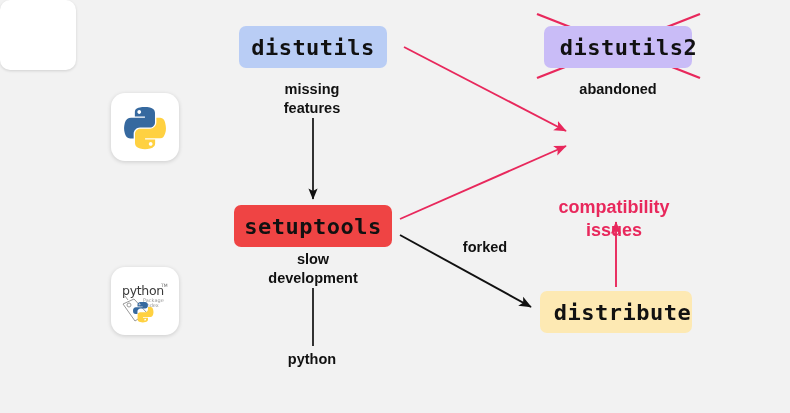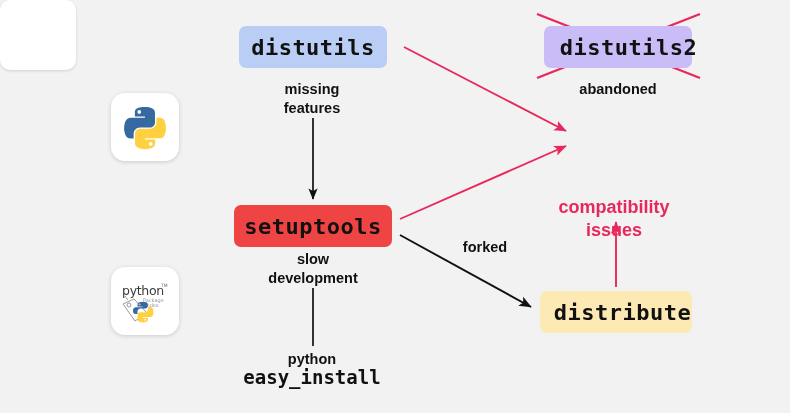--- a/index.html
+++ b/index.html
@@ -155,21 +155,20 @@
   <div class="edge-label" id="label-missing-features">missing<br>features</div>
 
   <div class="edge-label" id="label-slow-development">slow<br>development</div>
 
   <div class="edge-label" id="label-abandoned">abandoned</div>
 
   <div class="edge-label" id="label-forked">forked</div>
 
   <div class="edge-label" id="label-command">python</div>
 
-  <div id="label-easy-install">easy_install</div>
 
   <div class="edge-label" id="label-compat">compatibility issues</div>
 
   <div class="legend-item" id="legend-std">
     <div class="icon-card">
       <svg width="46" height="46" viewBox="0 0 64 64" xmlns="http://www.w3.org/2000/svg">
         <path fill="#36699f" d="M31.6 4.2c-2.4 0-4.7.2-6.7.6-5.9 1-7 3.2-7 7.3v5.3h14v1.8H12.7c-4.1 0-7.7 2.5-8.8 7.2-1.3 5.4-1.4 8.8 0 14.4 1 4.2 3.4 7.2 7.5 7.2h4.8v-6.4c0-4.7 4-8.8 8.8-8.8h13.9c3.9 0 7-3.2 7-7.1V12.1c0-3.8-3.2-6.6-7-7.3-2.4-.4-4.9-.6-7.3-.6zm-7.6 4.3c1.4 0 2.6 1.2 2.6 2.7s-1.2 2.6-2.6 2.6c-1.5 0-2.6-1.2-2.6-2.6 0-1.5 1.2-2.7 2.6-2.7z"></path>
         <path fill="#ffd141" d="M47.8 19.2v6.2c0 4.9-4.2 9-8.8 9H25.1c-3.8 0-7 3.3-7 7.1v13.3c0 3.8 3.3 6 7 7.1 4.4 1.3 8.7 1.5 14 0 3.5-1 7-3.1 7-7.1v-5.3h-14v-1.8h21c4.1 0 5.6-2.8 7-7.1 1.5-4.4 1.4-8.6 0-14.3-1-4.1-2.9-7.1-7-7.1h-5.3zm-7.9 33.7c1.5 0 2.6 1.2 2.6 2.6 0 1.5-1.2 2.7-2.6 2.7-1.4 0-2.6-1.2-2.6-2.7 0-1.4 1.2-2.6 2.6-2.6z"></path>
       </svg>
     </div>

